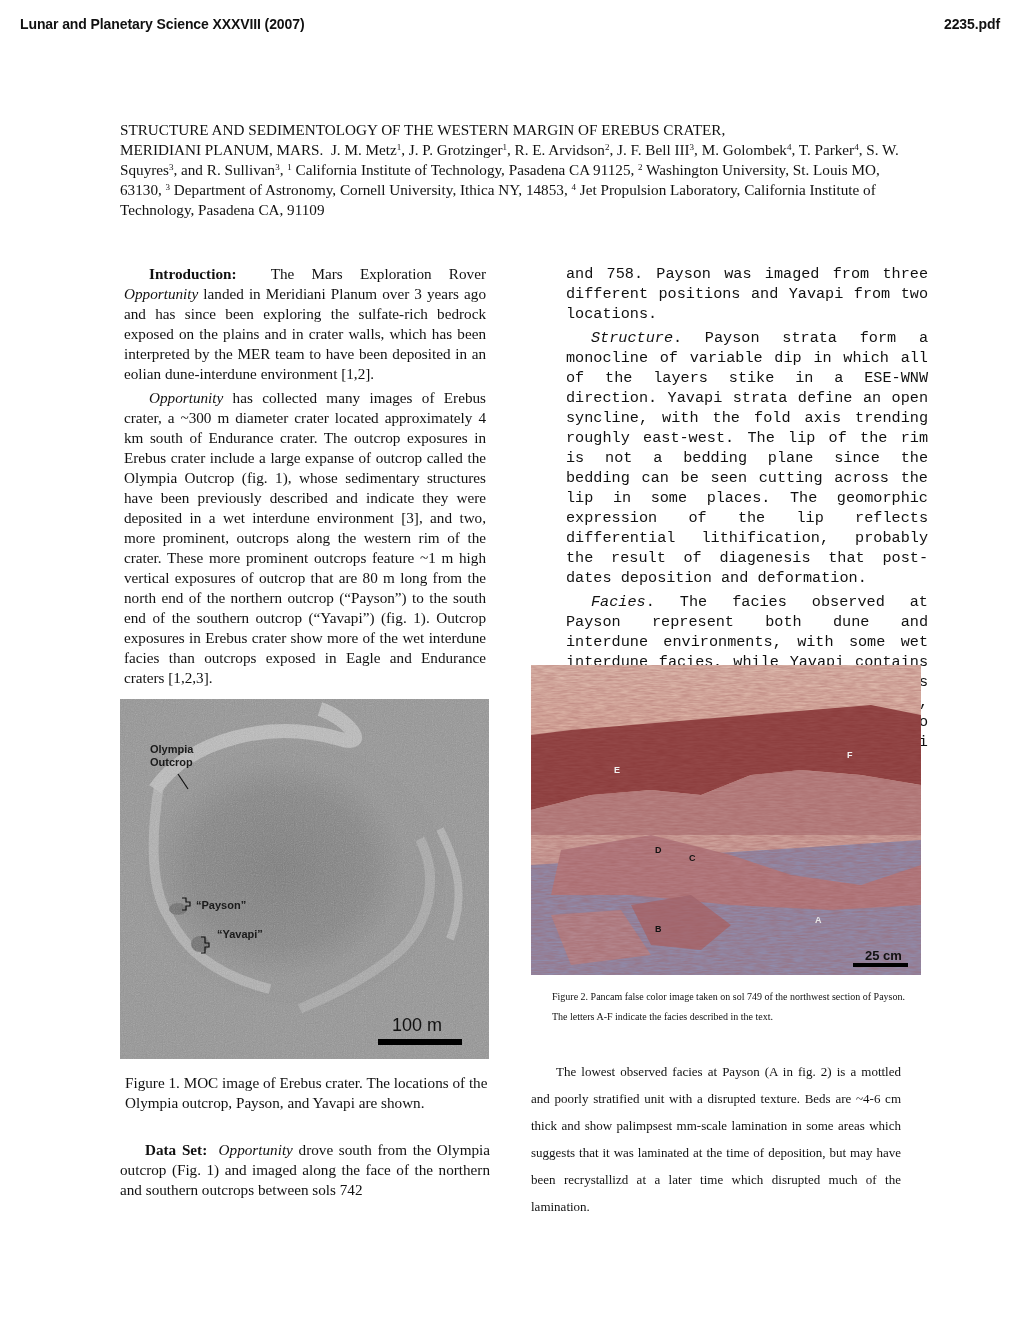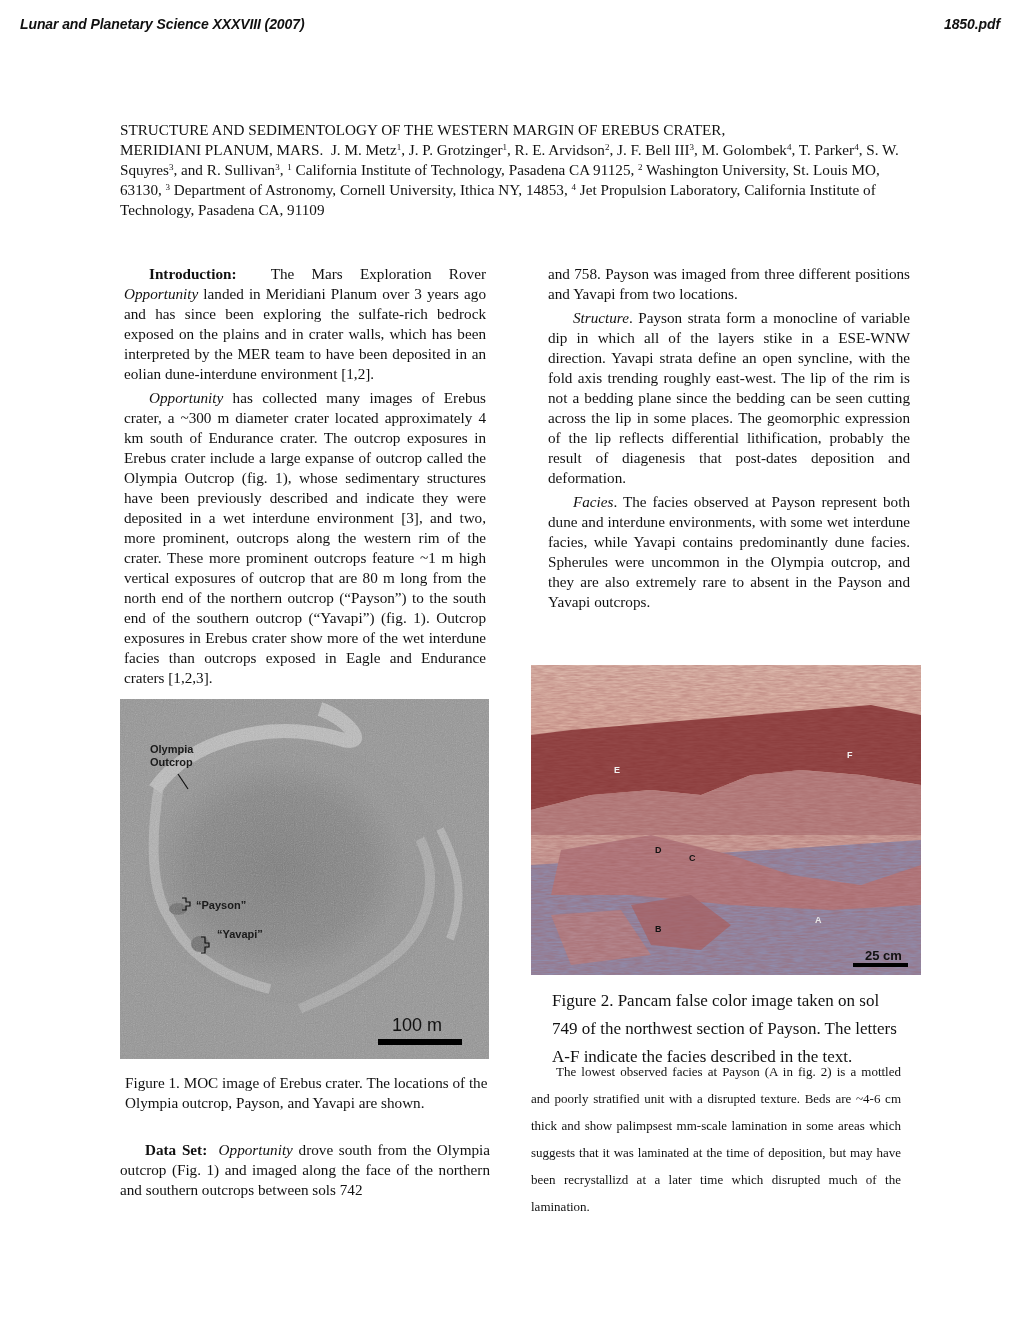--- a/index.html
+++ b/index.html
@@ -1,45 +1,45 @@
 <!DOCTYPE html>
 <html><head>
 <meta charset="utf-8">
 <style>
   html, body { margin: 0; padding: 0; background: #ffffff; }
   body { width: 1020px; height: 1320px; position: relative; overflow: hidden; color: #111; }
-  .hdr { position: absolute; top: 16px; font-family: "Liberation Sans", sans-serif; font-weight: bold; font-size: 14px; color: #111; letter-spacing: -0.1px; font-style: italic; }
+  .hdr { position: absolute; top: 16px; font-family: "Liberation Sans", sans-serif; font-weight: bold; font-size: 14px; color: #111; letter-spacing: -0.1px; }
   .hdr-left { left: 20px; }
   .hdr-right { right: 20px; }
   .title-block { position: absolute; left: 120px; top: 120px; width: 790px; font-family: "Liberation Serif", serif; font-size: 15.2px; line-height: 20px; text-align: left; }
   .title-block b { font-weight: normal; }
   .title-block sup { font-size: 9px; line-height: 0; vertical-align: 5px; }
   .col { position: absolute; font-family: "Liberation Serif", serif; font-size: 15.2px; line-height: 20px; text-align: justify; }
   .col-left { left: 120px; top: 260px; width: 370px; }
-  .col-right { left: 544px; top: 260px; width: 370px; }
+  .col-right { left: 562px; top: 260px; width: 370px; font-family: Liberation Mono, monospace; }
   .p { margin: 4px; text-indent: 25px; }
   .p.noindent { text-indent: 0; }
   .p b { font-weight: bold; }
   .p i { font-style: italic; }
   .fig1 { position: absolute; left: 120px; top: 699px; width: 369px; height: 360px; overflow: hidden; background: #c4b5fd; }
   .fig2 { position: absolute; left: 531px; top: 665px; width: 390px; height: 310px; overflow: hidden; background: #b88a8a; }
   .cap1 { position: absolute; left: 125px; top: 1073px; width: 365px; font-family: "Liberation Serif", serif; font-size: 15.2px; line-height: 20px; }
-  .cap2 { position: absolute; left: 552px; top: 987px; width: 355px; font-family: "Liberation Serif", serif; font-size: 17px; line-height: 28px; }
+  .cap2 { position: absolute; left: 552px; top: 987px; width: 355px; font-family: "Liberation Serif", serif; font-size: 10px; line-height: 20px; }
   .dataset { position: absolute; left: 120px; top: 1140px; width: 370px; font-family: "Liberation Serif", serif; font-size: 15.2px; line-height: 20px; text-align: justify; }
   .right-bottom { position: absolute; left: 531px; top: 1058px; width: 370px; font-family: "Liberation Serif", serif; font-size: 13px; line-height: 27px; text-align: justify; }
   .fig-label { position: absolute; font-family: "Liberation Sans", sans-serif; font-weight: bold; font-size: 11px; color: #1a1a1a; line-height: 13px; }
   .scale-text { position: absolute; font-family: "Liberation Sans", sans-serif; font-size: 18px; color: #111; }
   .scale-bar { position: absolute; background: #000; }
   .facies { position: absolute; font-family: "Liberation Sans", sans-serif; font-weight: bold; font-size: 9px; }
 </style>
 </head>
 <body>
 
 <div class="hdr hdr-left">Lunar and Planetary Science XXXVIII (2007)</div>
-<div class="hdr hdr-right">1850.pdf</div>
+<div class="hdr hdr-right">2235.pdf</div>
 
 <div class="title-block">
   <b>STRUCTURE AND SEDIMENTOLOGY OF THE WESTERN MARGIN OF EREBUS CRATER,</b><br>
   <b>MERIDIANI PLANUM, MARS.</b>&nbsp;
   <span>
     <span>J. M. Metz</span><sup>1</sup>,
     <span>J. P. Grotzinger</span><sup>1</sup>,
     <span>R. E. Arvidson</span><sup>2</sup>,
     <span>J. F. Bell III</span><sup>3</sup>,
     <span>M. Golombek</span><sup>4</sup>,

